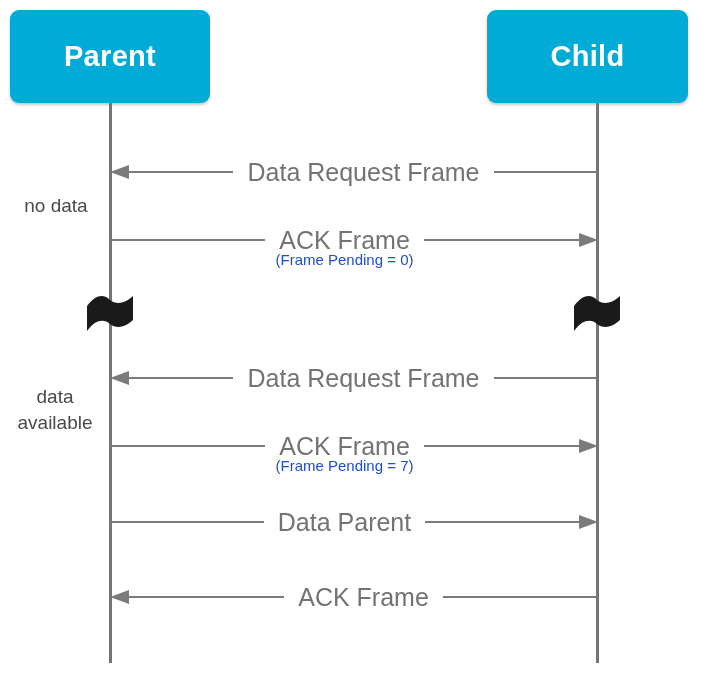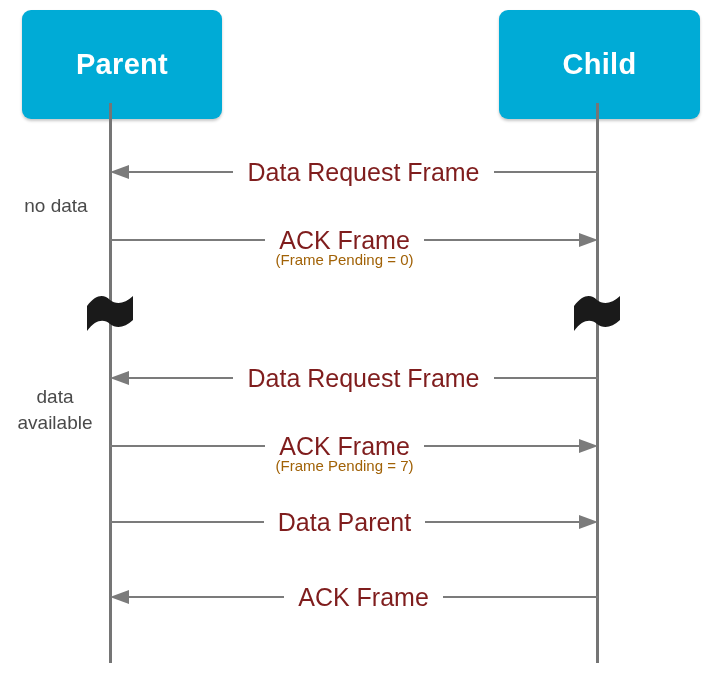--- a/index.html
+++ b/index.html
@@ -13,32 +13,31 @@
     width: 706px;
     height: 676px;
     background: #ffffff;
     overflow: hidden;
   }
 
   
   .actor-box {
     position: absolute;
     top: 10px;
-    height: 109px;
+    height: 93px;
     background: #00abd6;
     border-radius: 9px;
     box-shadow: 0 2px 3px rgba(0,0,0,0.22);
     display: flex;
     align-items: center;
     justify-content: center;
     color: #ffffff;
     font-size: 29px;
     font-weight: bold;
     letter-spacing: 0.3px;
-    margin-left: 12px;
   }
   #actor-parent { left: 10px; width: 200px; }
   #actor-child  { left: 487px; width: 201px; }
 
   
   .lifeline {
     position: absolute;
     top: 103px;
     width: 3px;
     height: 560px;
@@ -61,32 +60,32 @@
     height: 2px;
     background: #7b7b7b;
   }
   .msg .label-wrap {
     position: relative;
     margin: 0 14px;
     flex: 0 0 auto;
   }
   .msg .label {
     font-size: 25px;
-    color: #7f1d1d;
+    color: #737373;
     white-space: nowrap;
     line-height: 30px;
   }
   .msg .sub {
     position: absolute;
     top: 100%;
     left: 50%;
     transform: translateX(-50%);
     margin-top: -4px;
     font-size: 15px;
-    color: #a16207;
+    color: #1d4ed8;
     white-space: nowrap;
     text-align: right;
   }
   .arrowhead {
     flex: 0 0 auto;
     width: 0;
     height: 0;
     border-top: 7px solid transparent;
     border-bottom: 7px solid transparent;
   }

